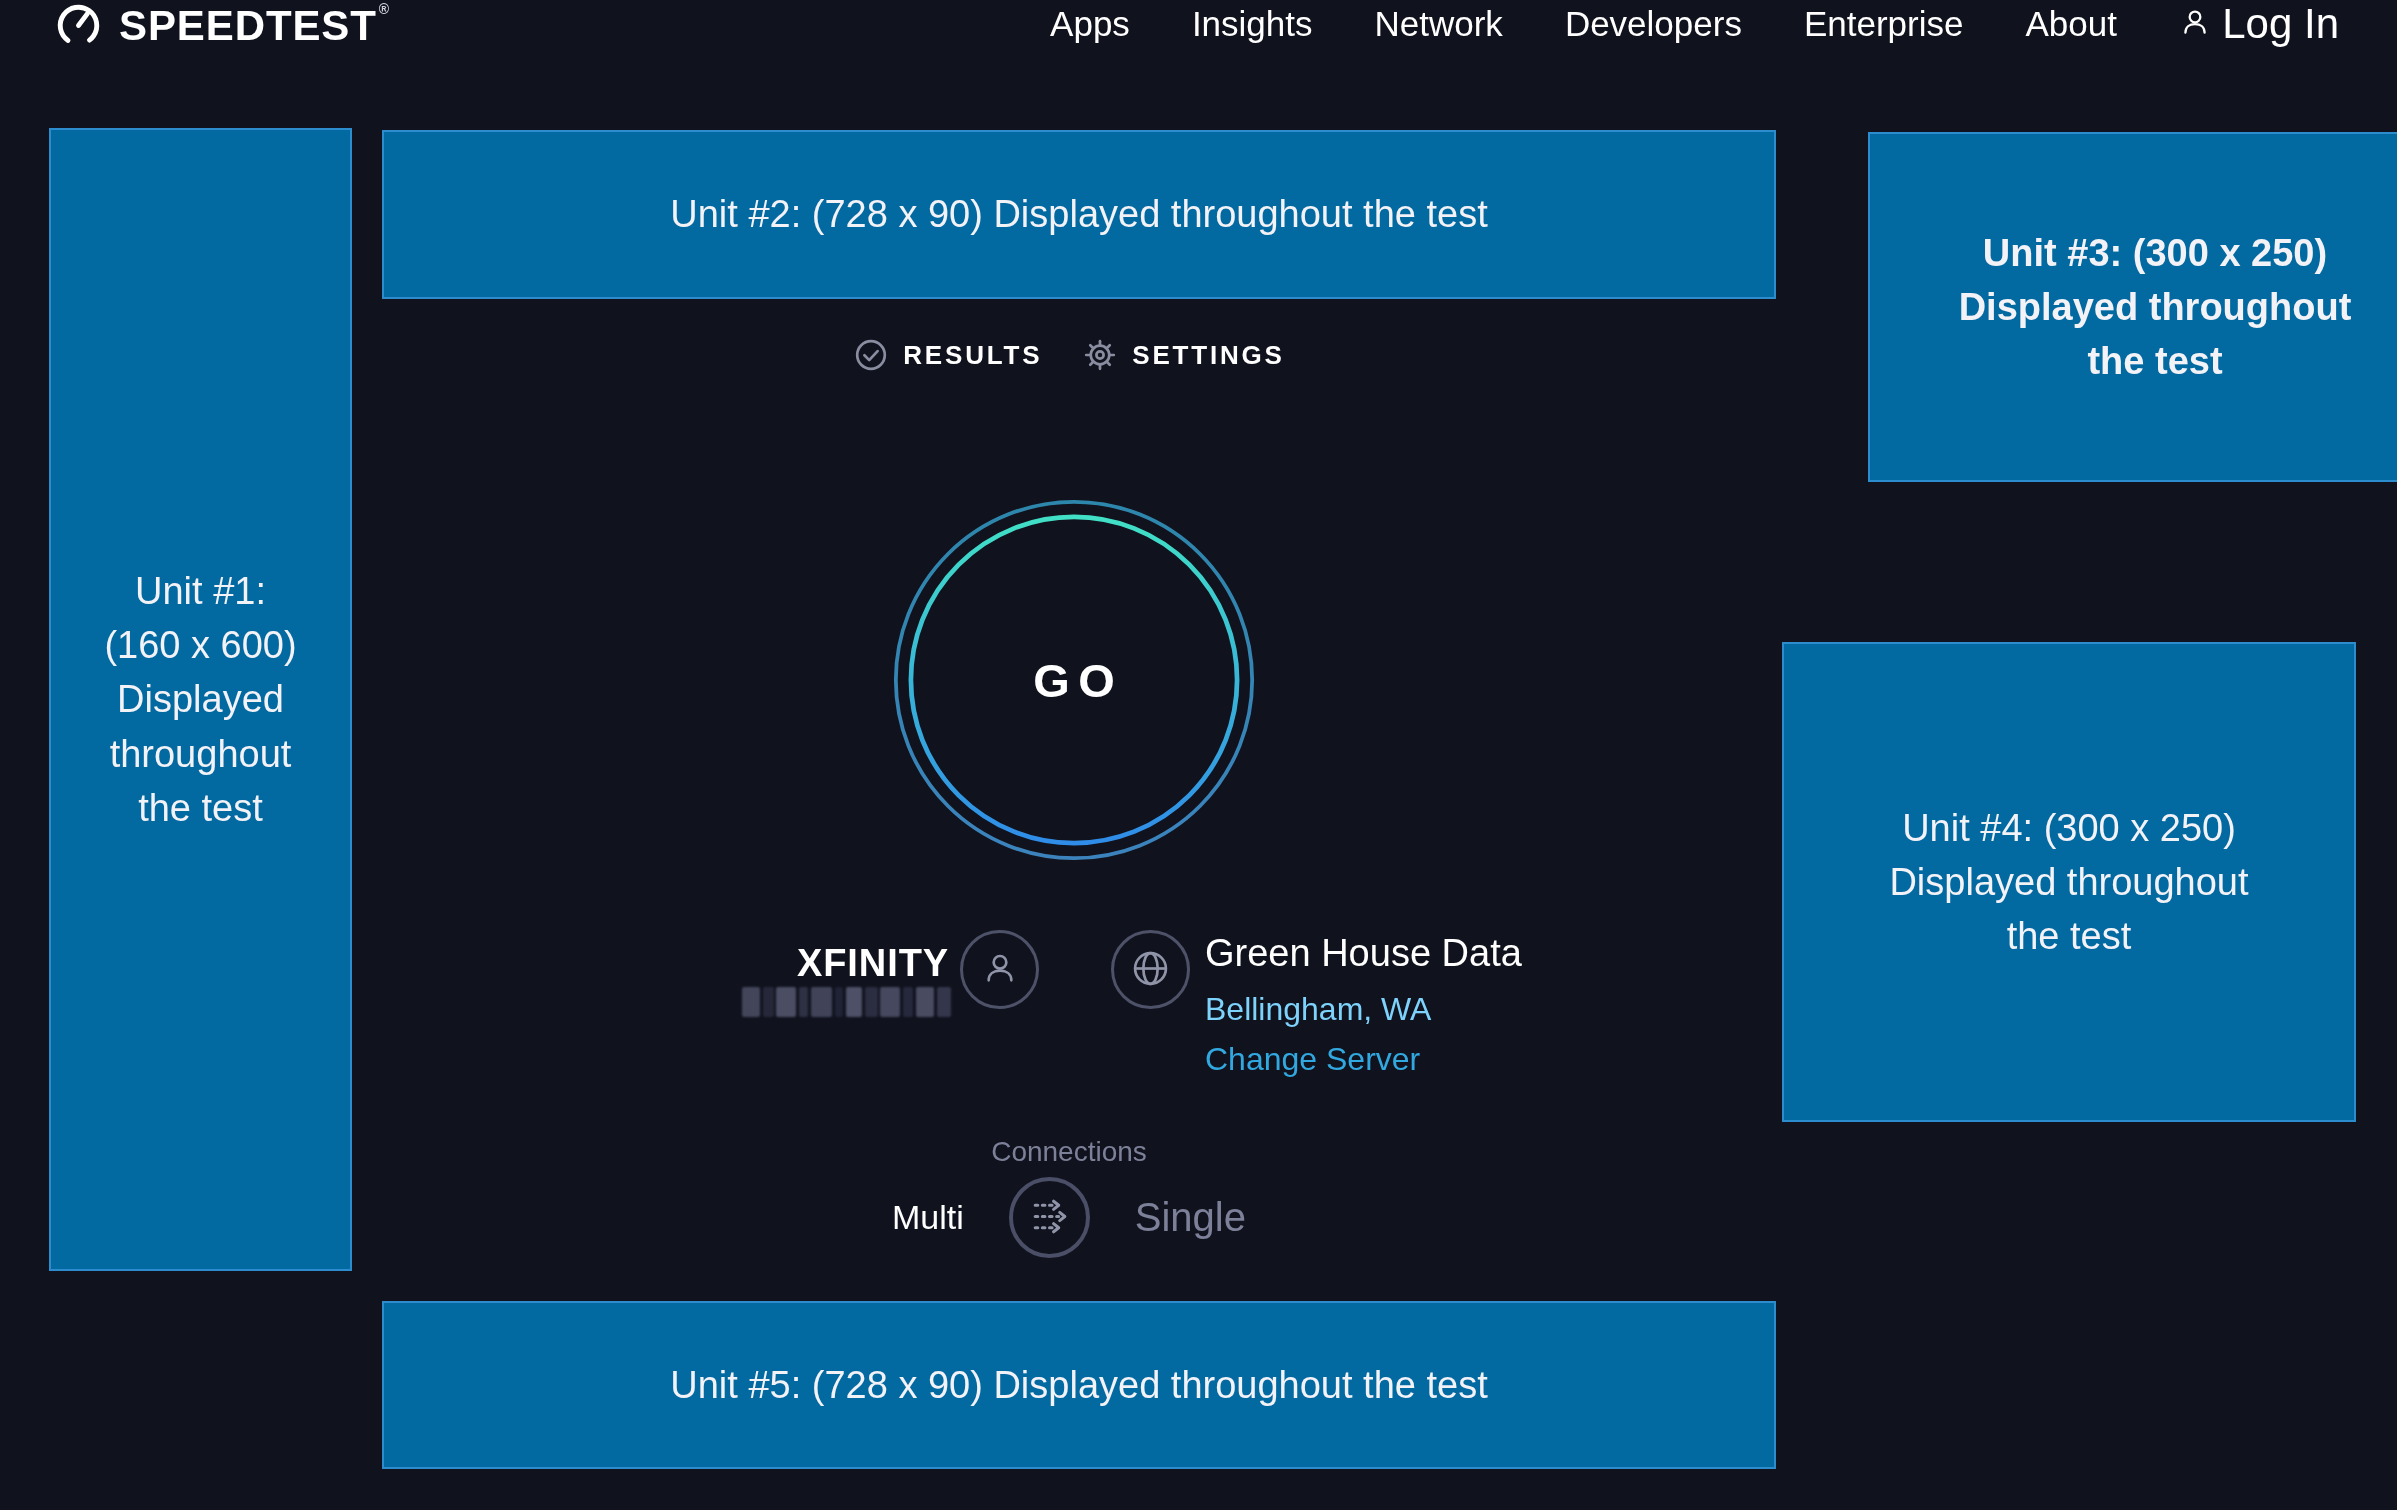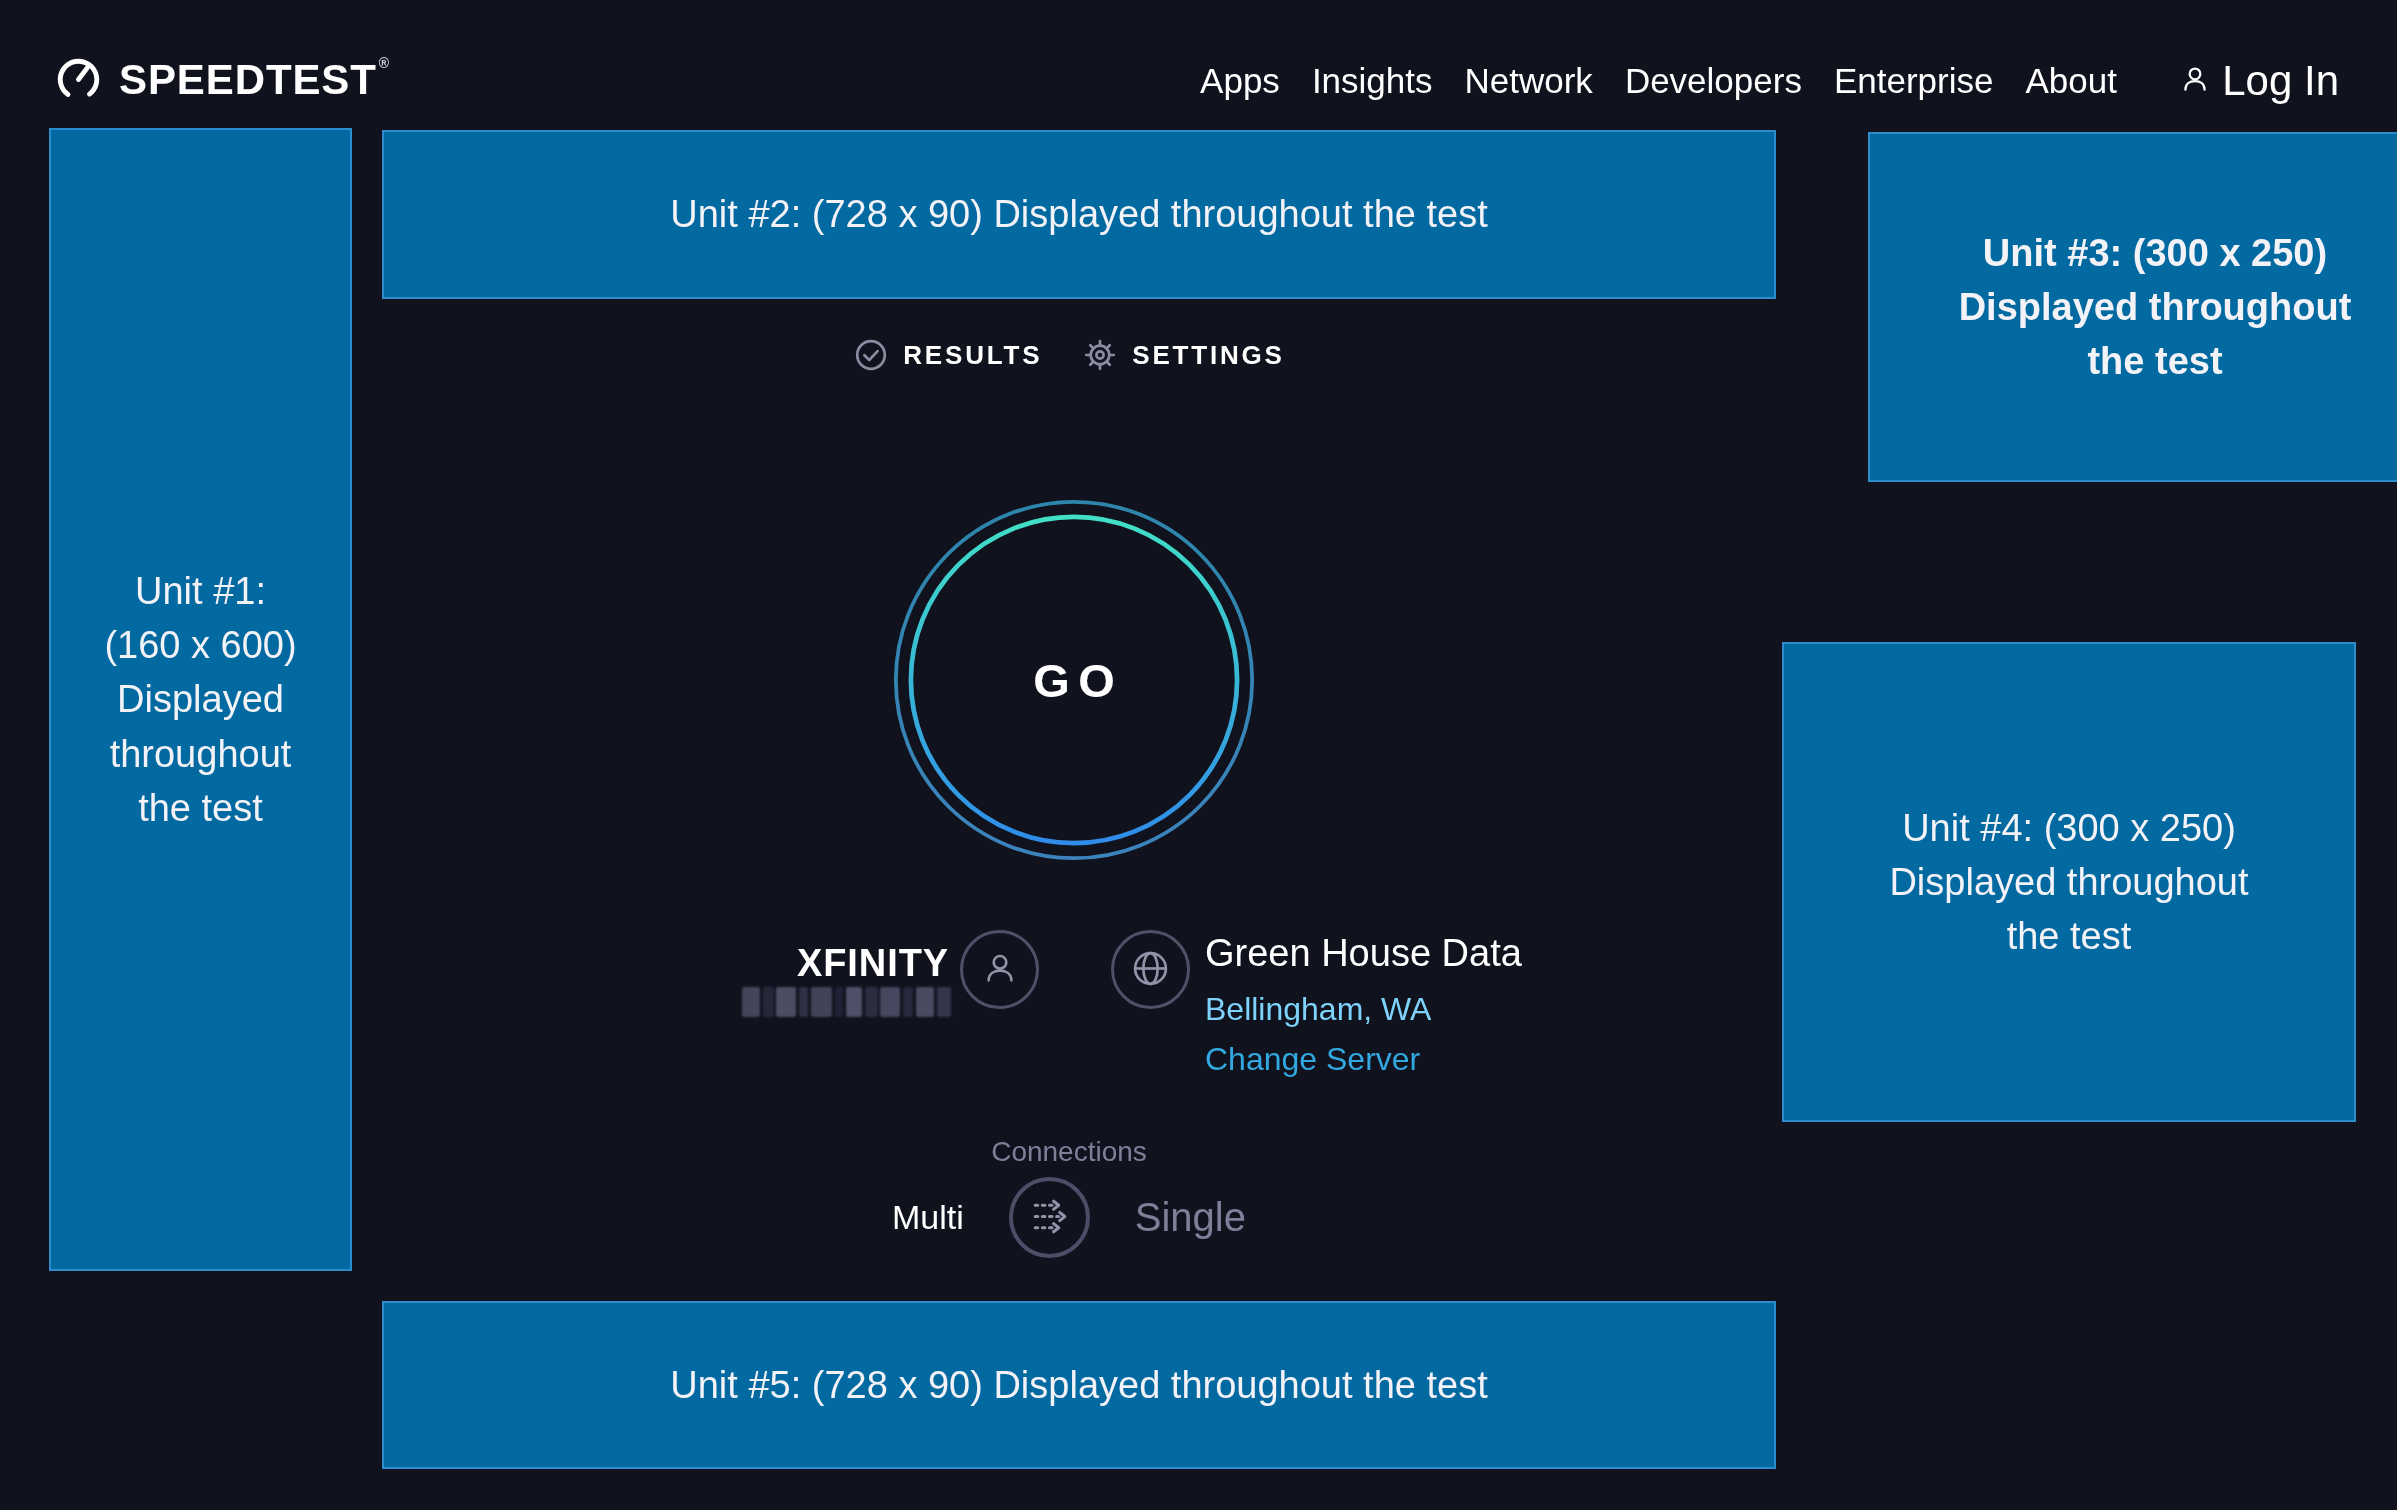--- a/index.html
+++ b/index.html
@@ -5,29 +5,29 @@
   * { margin:0; padding:0; box-sizing:border-box; }
   html,body { background:#10121d; }
   body {
     width:2397px; height:1510px; position:relative; overflow:hidden;
     font-family:"Liberation Sans", sans-serif; color:#fff;
   }
 
   
   .header {
     position:absolute; top:0; left:0; width:2397px; height:105px;
-    display:flex; align-items:flex-end; justify-content:space-between;
+    display:flex; align-items:flex-start; justify-content:space-between;
     padding:0 58px 0 53px;
   }
   .logo { display:flex; align-items:center; gap:15px; }
   .logo svg { display:block; }
   .logo-text { font-size:42px; font-weight:bold; letter-spacing:0.9px; color:#fff; }
   .logo-tm { font-size:14px; vertical-align:26px; margin-left:1.9px; color:#cfd0da; }
   .nav { display:flex; align-items:center; }
-  .nav-item { font-size:35px; color:#fff; margin-left:32px; cursor:pointer; white-space:nowrap; }
+  .nav-item { font-size:35px; color:#fff; margin-left:62px; cursor:pointer; white-space:nowrap; }
   .login { display:flex; align-items:center; gap:11.3px; margin-left:62px; font-size:42px; cursor:pointer; }
 
   
   .ad {
     position:absolute; background:#0369a1; border:2.8px solid #2d8ccd;
     color:#f2f2f7; font-size:38px; line-height:1.43; text-align:center;
     display:flex; flex-direction:column; align-items:center; justify-content:center;
   }
   .ad span { display:block; }
   #ad-unit-1 { left:49px;  top:128px;  width:303px;  height:1143px; }

